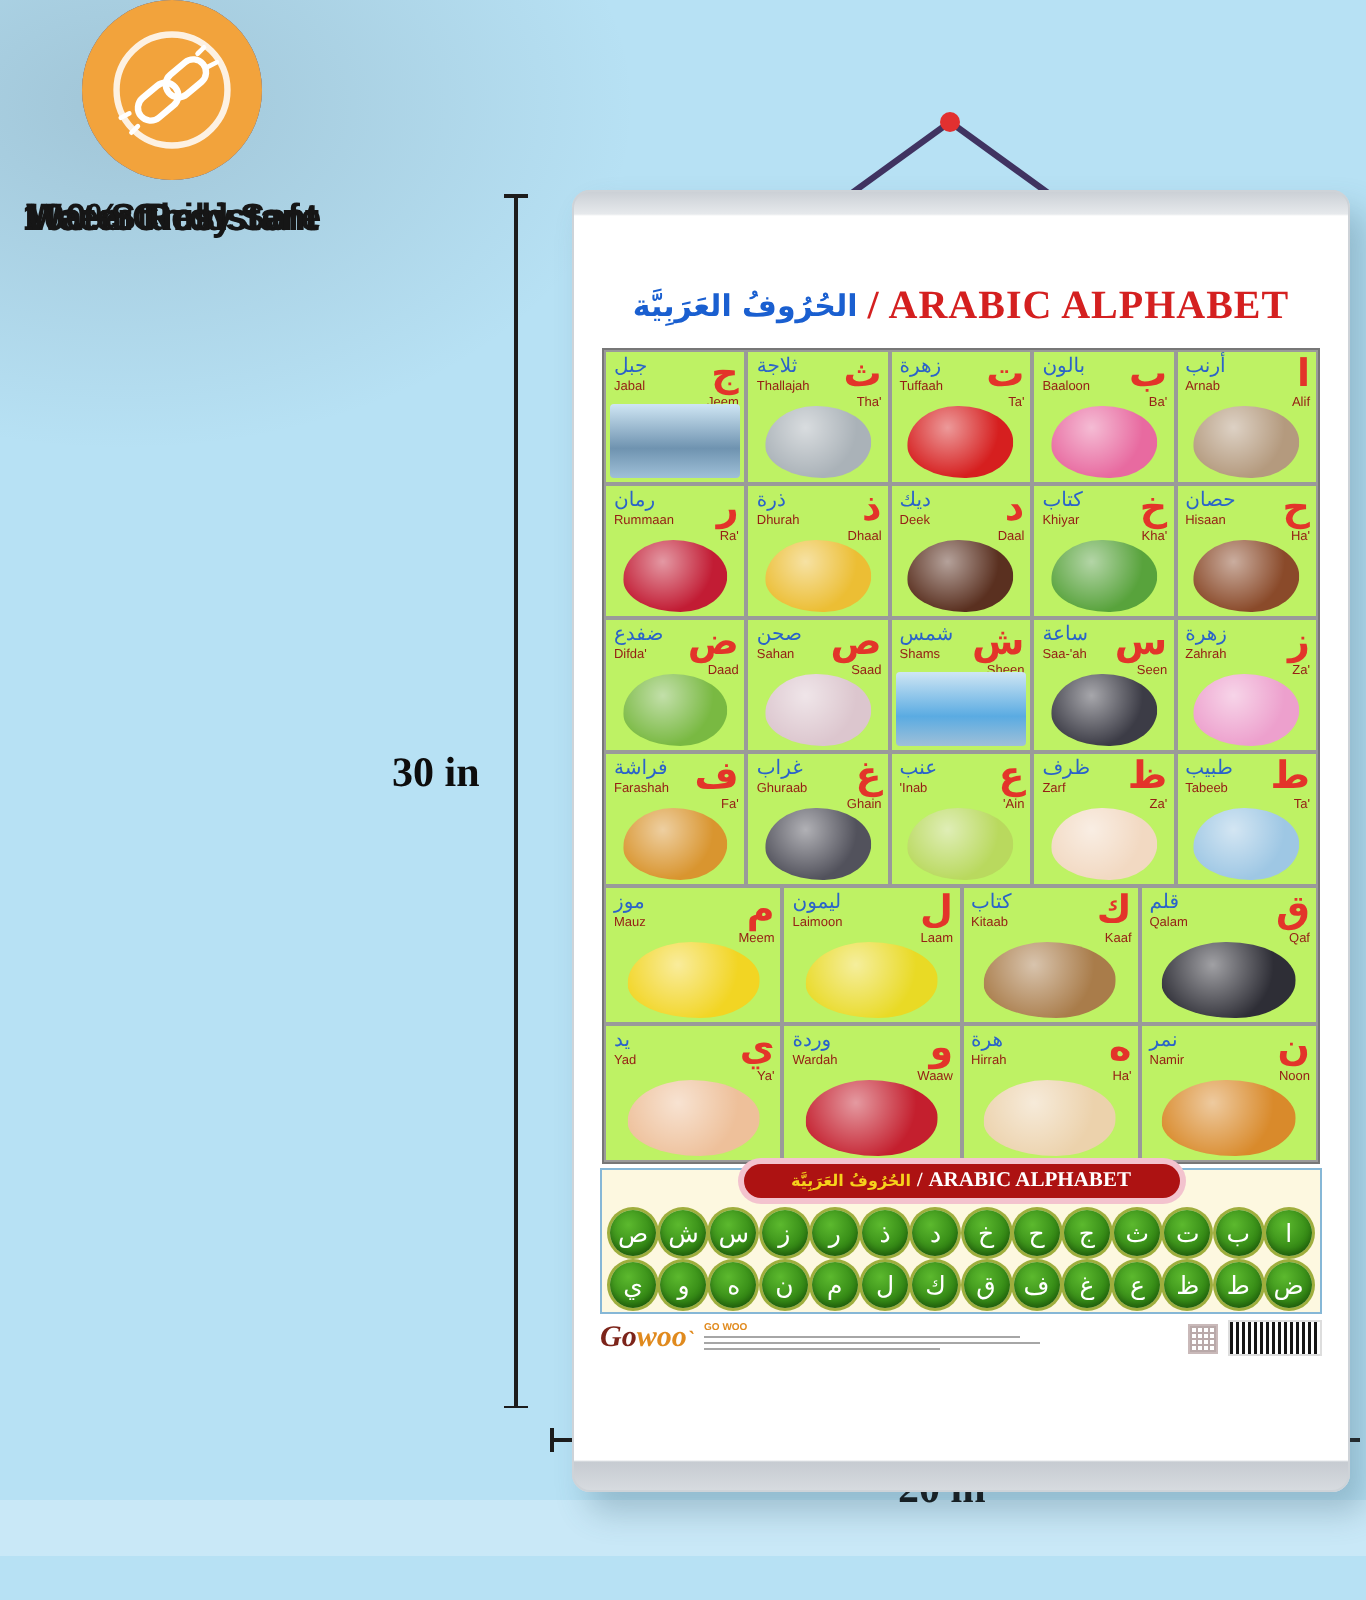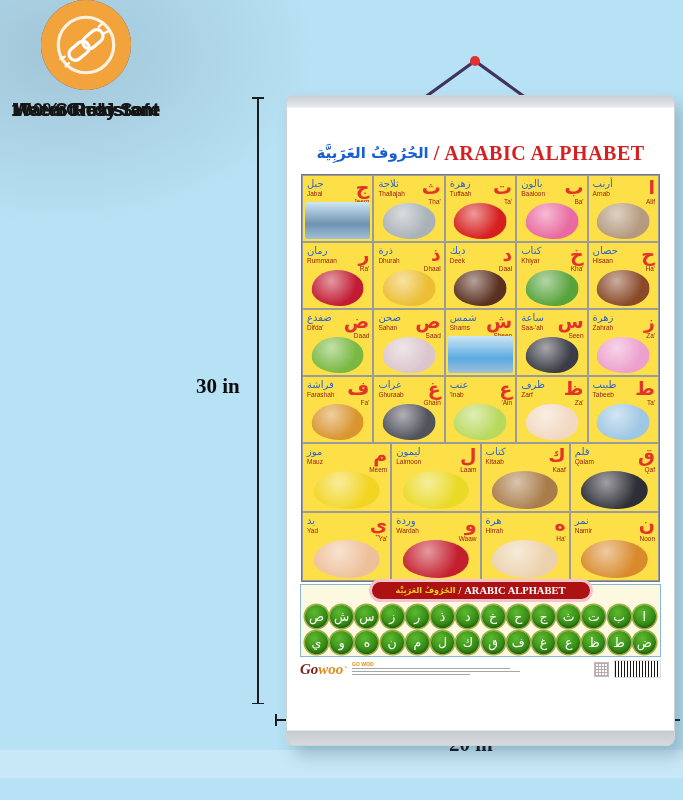--- a/index.html
+++ b/index.html
@@ -40,21 +40,21 @@
 
   .poster-title{margin-top:28px;height:34px;display:flex;align-items:center;justify-content:center;white-space:nowrap;}
   .pt-arabic{color:#1a5fd0;font-size:15px;font-weight:bold;font-family:'DejaVu Sans',sans-serif;}
   .pt-sep{color:#d42020;font-size:20px;font-weight:bold;margin:0 5px;font-family:'Liberation Serif',serif;}
   .pt-english{color:#d42020;font-size:20px;font-weight:bold;font-family:'Liberation Serif','DejaVu Serif',serif;letter-spacing:.5px;}
 
   
   .grid{margin:4px 15px 0;border:1px solid #777;background:#fff;}
   .grid-row{display:flex;flex-direction:row-reverse;height:67px;}
   .grid-row.row4{height:69px;}
-  .cell{flex:1;position:relative;background:#fde047;border:0.5px solid #9a9a9a;overflow:hidden;}
+  .cell{flex:1;position:relative;background:#bef264;border:0.5px solid #9a9a9a;overflow:hidden;}
   .c-letter{position:absolute;top:0;right:3px;color:#e3342a;font-size:19px;line-height:22px;font-weight:bold;font-family:'DejaVu Sans',sans-serif;}
   .c-lname{position:absolute;top:22px;right:3px;color:#952015;font-size:6.5px;line-height:7px;}
   .c-word{position:absolute;top:2px;left:4px;color:#2b63c9;font-size:10px;line-height:11px;font-family:'DejaVu Sans',sans-serif;}
   .c-translit{position:absolute;top:14px;left:4px;color:#952015;font-size:6.5px;line-height:7px;}
   .c-photo{position:absolute;bottom:2px;left:50%;transform:translateX(-50%);width:76%;height:56%;
     border-radius:48% 52% 45% 55% / 55% 50% 50% 45%;
     background-image:radial-gradient(circle at 38% 30%, rgba(255,255,255,.55), rgba(255,255,255,0) 62%);}
   .c-photo.full{left:2px;right:2px;top:26px;bottom:2px;width:auto;height:auto;transform:none;border-radius:2px;}
 
   

